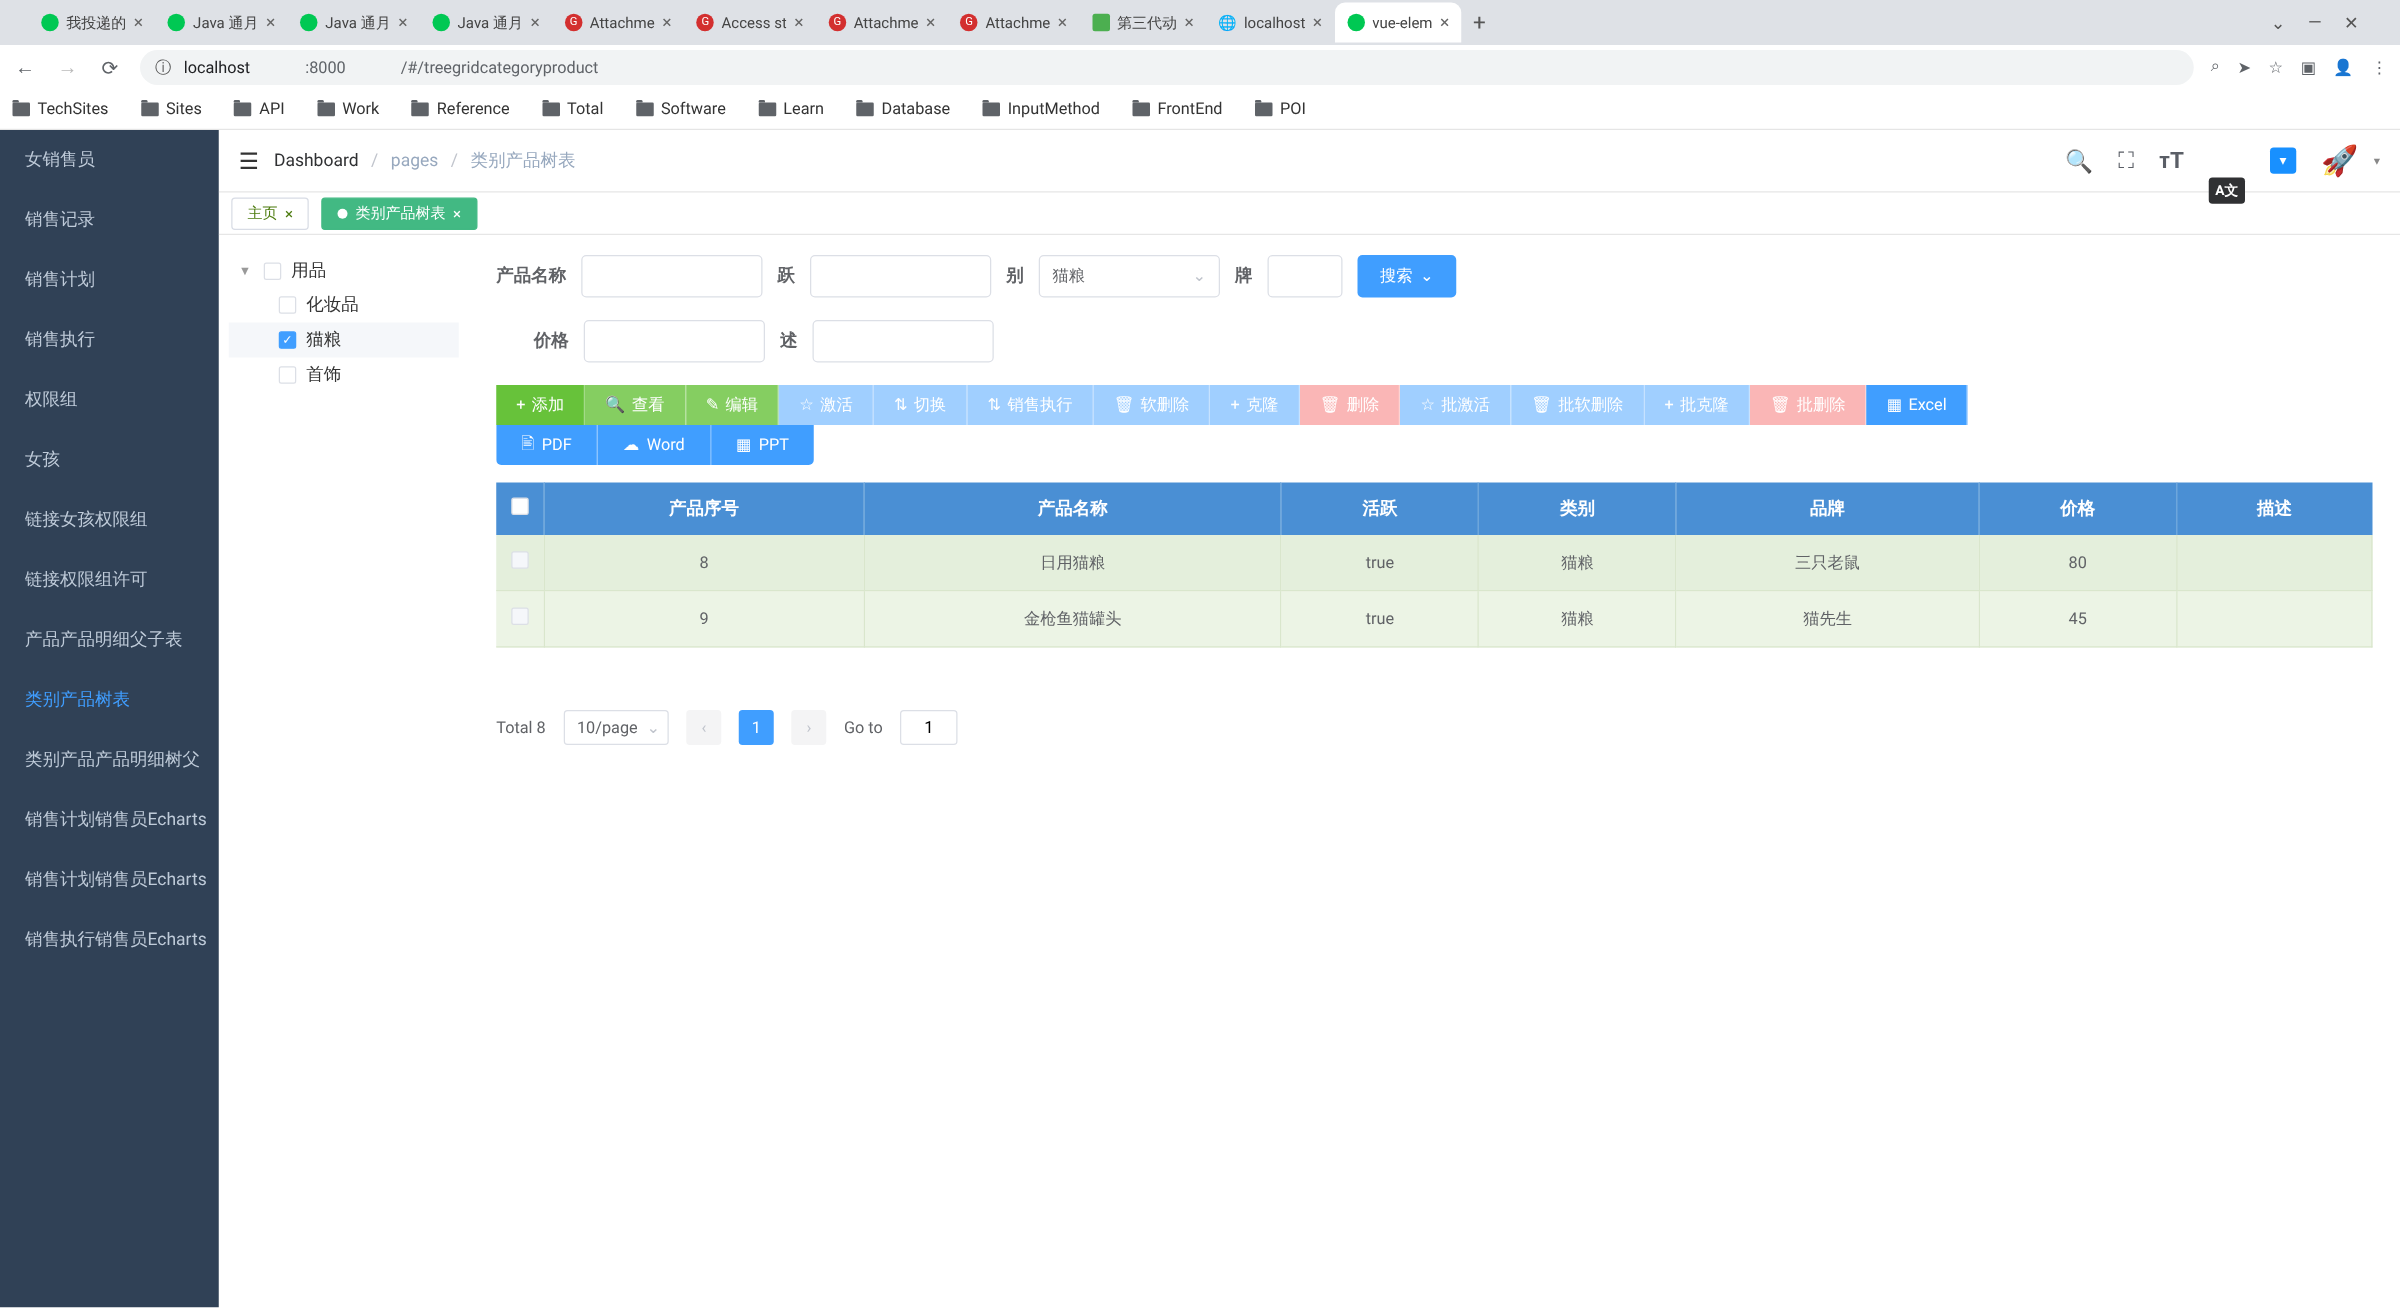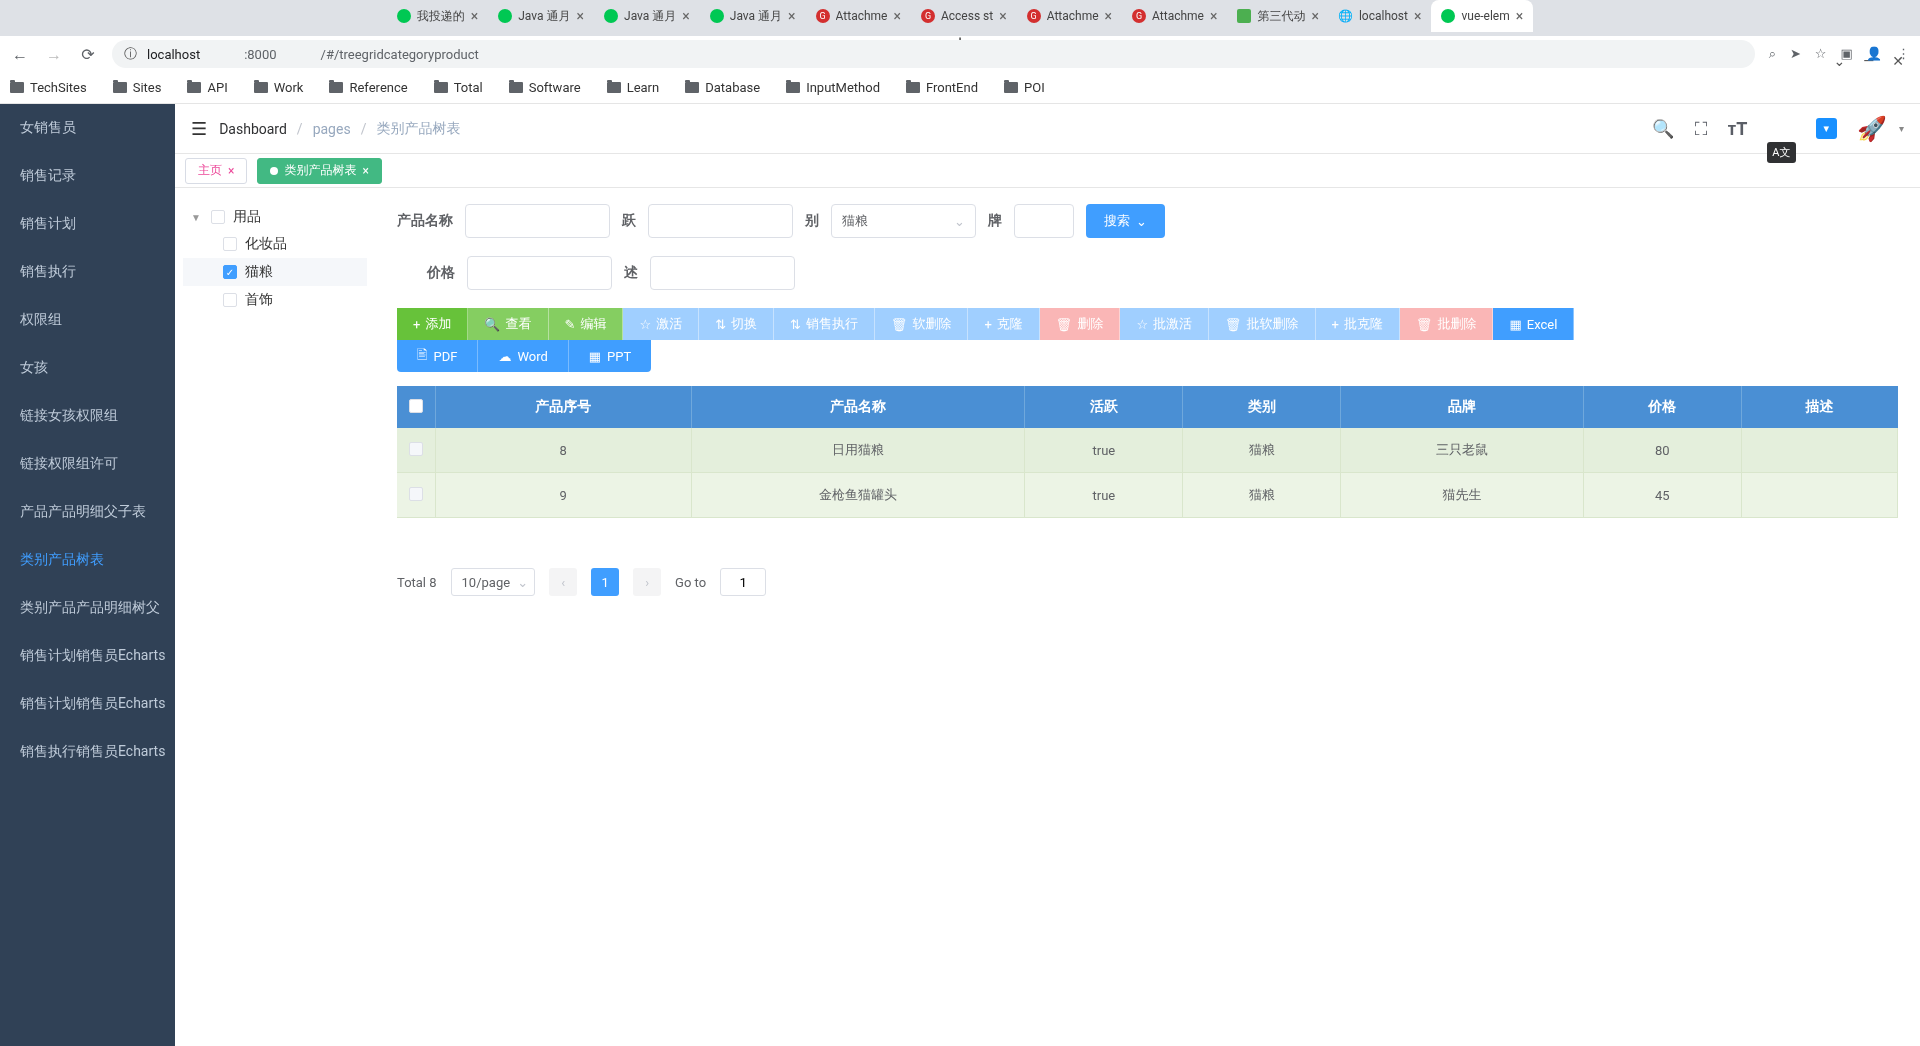--- a/index.html
+++ b/index.html
@@ -1,20 +1,20 @@
 <!DOCTYPE html>
 <html><head>
 <meta charset="utf-8">
 <style>
 * { margin: 0; padding: 0; box-sizing: border-box; font-family: -apple-system, BlinkMacSystemFont, "Segoe UI", Roboto, sans-serif; }
 body { background: #fff; font-size: 13px; color: #333; }
 
 
 .browser-chrome { background: #dee1e6; }
-.tab-bar { display: flex; align-items: center; height: 36px; padding: 0 6px; gap: 0; flex-direction: column; }
+.tab-bar { display: flex; align-items: center; height: 36px; padding: 0 23px; gap: 0; }
 .tab { display: flex; align-items: center; gap: 6px; padding: 0 10px; height: 32px; font-size: 12px; color: #444; border-radius: 8px 8px 0 0; max-width: 140px; overflow: hidden; white-space: nowrap; position: relative; }
 .tab.active { background: #fff; }
 .tab .close { font-size: 14px; color: #666; margin-left: auto; }
 .tab .label { overflow: hidden; text-overflow: ellipsis; }
 .new-tab { width: 28px; text-align: center; font-size: 18px; color: #555; }
 .win-controls { margin-left: auto; display: flex; gap: 18px; padding-right: 10px; color: #555; font-size: 14px; }
 
 .url-bar { display: flex; align-items: center; height: 36px; background: #fff; padding: 0 10px; gap: 14px; }
 .nav-btn { font-size: 16px; color: #5f6368; width: 20px; text-align: center; }
 .nav-btn.disabled { color: #bbb; }
@@ -34,27 +34,27 @@
 .sidebar-item { padding: 15px 20px; font-size: 14px; cursor: pointer; white-space: nowrap; overflow: hidden; }
 .sidebar-item.active { color: #409eff; }
 
 .main { flex: 1; display: flex; flex-direction: column; overflow: auto; }
 .topbar { display: flex; align-items: center; height: 50px; padding: 0 16px; border-bottom: 1px solid #e6e6e6; gap: 12px; }
 .hamburger { font-size: 18px; }
 .breadcrumb { display: flex; align-items: center; gap: 10px; font-size: 14px; color: #97a8be; }
 .breadcrumb .sep { color: #c0c4cc; }
 .breadcrumb .dash { color: #303133; }
 .topbar-right { margin-left: auto; display: flex; align-items: center; gap: 20px; font-size: 18px; color: #5a5e66; }
-.lang-badge { background: #303133; color: #fff; font-size: 11px; padding: 3px 5px; border-radius: 3px; font-weight: normal; margin-top: 48px; }
+.lang-badge { background: #303133; color: #fff; font-size: 11px; padding: 3px 5px; border-radius: 3px; font-weight: bold; margin-top: 48px; }
 .green-badge { background: #1890ff; color: #fff; padding: 4px 8px; border-radius: 3px; font-size: 11px; display: flex; align-items: center; }
 .rocket { font-size: 24px; }
 .caret-down-sm { font-size: 10px; color: #888; margin-left: -8px; }
 
 .tabs-bar { display: flex; align-items: center; height: 34px; border-bottom: 1px solid #e6e6e6; }
-.view-tab { display: flex; align-items: center; height: 26px; padding: 0 12px; margin-left: 10px; border: 1px solid #d8dce5; border-radius: 3px; font-size: 12px; color: #ec4899; background: #fff; gap: 6px; }
+.view-tab { display: flex; align-items: center; height: 26px; padding: 0 12px; margin-left: 10px; border: 1px solid #d8dce5; border-radius: 3px; font-size: 12px; color: #4d7c0f; background: #fff; gap: 6px; }
 .view-tab.active { background: #42b983; border-color: #42b983; color: #fff; }
 .view-tab .dot { width: 8px; height: 8px; border-radius: 50%; background: #fff; }
 .view-tab .x { font-size: 12px; }
 
 .content { display: flex; flex: 1; }
 .tree-panel { width: 200px; padding: 16px 8px; font-size: 14px; }
 .tree-node { display: flex; align-items: center; gap: 8px; padding: 4px 8px; }
 .tree-caret { color: #999; font-size: 10px; width: 12px; }
 .checkbox { width: 14px; height: 14px; border: 1px solid #dcdfe6; border-radius: 2px; display: inline-flex; align-items: center; justify-content: center; background: #fff; }
 .checkbox.checked { background: #409eff; border-color: #409eff; color: #fff; font-size: 10px; }

